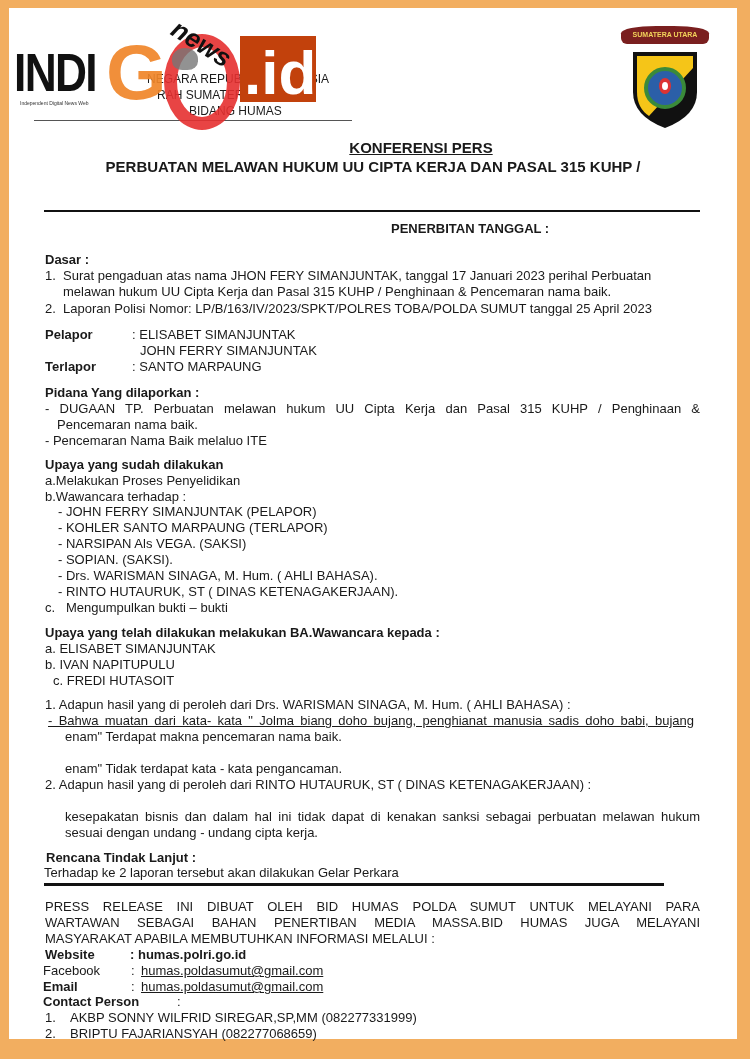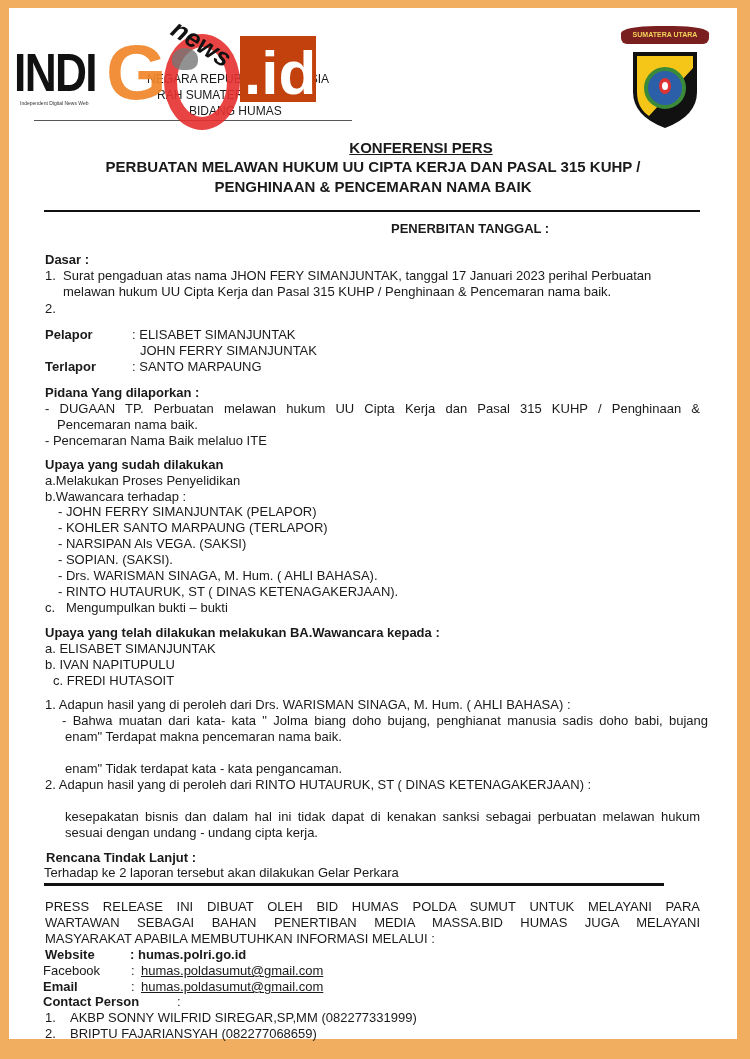--- a/index.html
+++ b/index.html
@@ -41,29 +41,29 @@
       <path d="M4 6 L68 6 L68 46 Q68 70 36 82 Q4 70 4 46 Z" fill="#111"></path>
       <path d="M8 10 L64 10 L64 22 L20 70 Q8 62 8 46 Z" fill="#f5c518"></path>
       <circle cx="36" cy="42" r="19" fill="#2b5fa8" stroke="#3a8a3a" stroke-width="4"></circle>
       <ellipse cx="36" cy="40" rx="6" ry="8" fill="#d33"></ellipse>
       <ellipse cx="36" cy="40" rx="3" ry="4" fill="#fff"></ellipse>
     </svg>
   </div>
 
   <div class="abs t b u" style="left:0;width:728px;text-align:center;top:131px;font-size:15px;line-height:17px;padding-left:48px;">KONFERENSI PERS</div>
   <div class="abs t b" style="left:0;width:728px;text-align:center;top:150px;font-size:15px;line-height:18px;">PERBUATAN MELAWAN HUKUM UU CIPTA KERJA DAN PASAL 315 KUHP /</div>
-  <div class="abs t b" style="left:0;width:728px;text-align:center;top:170px;font-size:15px;line-height:18px;">PENGHINAAN &amp; PENCEMARAN NAMA BAIK</div>
   <div class="rule" style="left:35px;top:202px;width:656px;height:2px;"></div>
   <div class="abs t b" style="left:382px;top:213px;">PENERBITAN TANGGAL :</div>
 
   <div class="abs t b" style="left:36px;top:244px;">Dasar :</div>
   <div class="abs t" style="left:36px;top:260px;">1.</div>
   <div class="abs t" style="left:54px;top:260px;">Surat pengaduan atas nama JHON FERY SIMANJUNTAK, tanggal 17 Januari 2023 perihal Perbuatan</div>
   <div class="abs t" style="left:54px;top:276px;">melawan hukum UU Cipta Kerja dan Pasal 315 KUHP / Penghinaan &amp; Pencemaran nama baik.</div>
   <div class="abs t" style="left:36px;top:293px;">2.</div>
+  <div class="abs t" style="left:54px;top:293px;">Laporan Polisi Nomor: LP/B/163/IV/2023/SPKT/POLRES TOBA/POLDA SUMUT tanggal 25 April 2023</div>
 
   <div class="abs t b" style="left:36px;top:319px;">Pelapor</div>
   <div class="abs t" style="left:123px;top:319px;">: ELISABET SIMANJUNTAK</div>
   <div class="abs t" style="left:131px;top:335px;">JOHN FERRY SIMANJUNTAK</div>
   <div class="abs t b" style="left:36px;top:351px;">Terlapor</div>
   <div class="abs t" style="left:123px;top:351px;">: SANTO MARPAUNG</div>
 
   <div class="abs t b" style="left:36px;top:377px;">Pidana Yang dilaporkan :</div>
   <div class="abs t just" style="left:36px;top:393px;width:655px;">- DUGAAN TP. Perbuatan melawan hukum UU Cipta Kerja dan Pasal 315 KUHP / Penghinaan &amp;</div>
   <div class="abs t" style="left:48px;top:409px;">Pencemaran nama baik.</div>
@@ -80,21 +80,21 @@
   <div class="abs t" style="left:49px;top:576px;">- RINTO HUTAURUK, ST ( DINAS KETENAGAKERJAAN).</div>
   <div class="abs t" style="left:36px;top:592px;">c.</div>
   <div class="abs t" style="left:57px;top:592px;">Mengumpulkan bukti – bukti</div>
 
   <div class="abs t b" style="left:36px;top:617px;">Upaya yang telah dilakukan melakukan BA.Wawancara kepada :</div>
   <div class="abs t" style="left:36px;top:633px;">a. ELISABET SIMANJUNTAK</div>
   <div class="abs t" style="left:36px;top:649px;">b. IVAN NAPITUPULU</div>
   <div class="abs t" style="left:44px;top:665px;">c. FREDI HUTASOIT</div>
 
   <div class="abs t" style="left:36px;top:689px;">1. Adapun hasil yang di peroleh dari Drs. WARISMAN SINAGA, M. Hum. ( AHLI BAHASA) :</div>
-  <div class="abs t just" style="left:53px;top:705px;width:646px;">- Bahwa muatan dari kata- kata " Jolma biang doho bujang, penghianat manusia sadis doho babi, bujang</div>
+  <div class="abs t just" style="left:39px;top:705px;width:646px;text-decoration:underline;">- Bahwa muatan dari kata- kata " Jolma biang doho bujang, penghianat manusia sadis doho babi, bujang</div>
   <div class="abs t" style="left:56px;top:721px;">enam" Terdapat makna pencemaran nama baik.</div>
   <div class="abs t" style="left:56px;top:753px;">enam" Tidak terdapat kata - kata pengancaman.</div>
   <div class="abs t" style="left:36px;top:769px;">2. Adapun hasil yang di peroleh dari RINTO HUTAURUK, ST ( DINAS KETENAGAKERJAAN) :</div>
   <div class="abs t just" style="left:56px;top:801px;width:635px;">kesepakatan bisnis dan dalam hal ini tidak dapat di kenakan sanksi sebagai perbuatan melawan hukum</div>
   <div class="abs t" style="left:56px;top:817px;">sesuai dengan undang - undang cipta kerja.</div>
 
   <div class="abs t b" style="left:37px;top:842px;">Rencana Tindak Lanjut :</div>
   <div class="abs t" style="left:35px;top:857px;">Terhadap ke 2 laporan tersebut akan dilakukan Gelar Perkara</div>
   <div class="rule" style="left:35px;top:875px;width:620px;height:3px;"></div>
 

